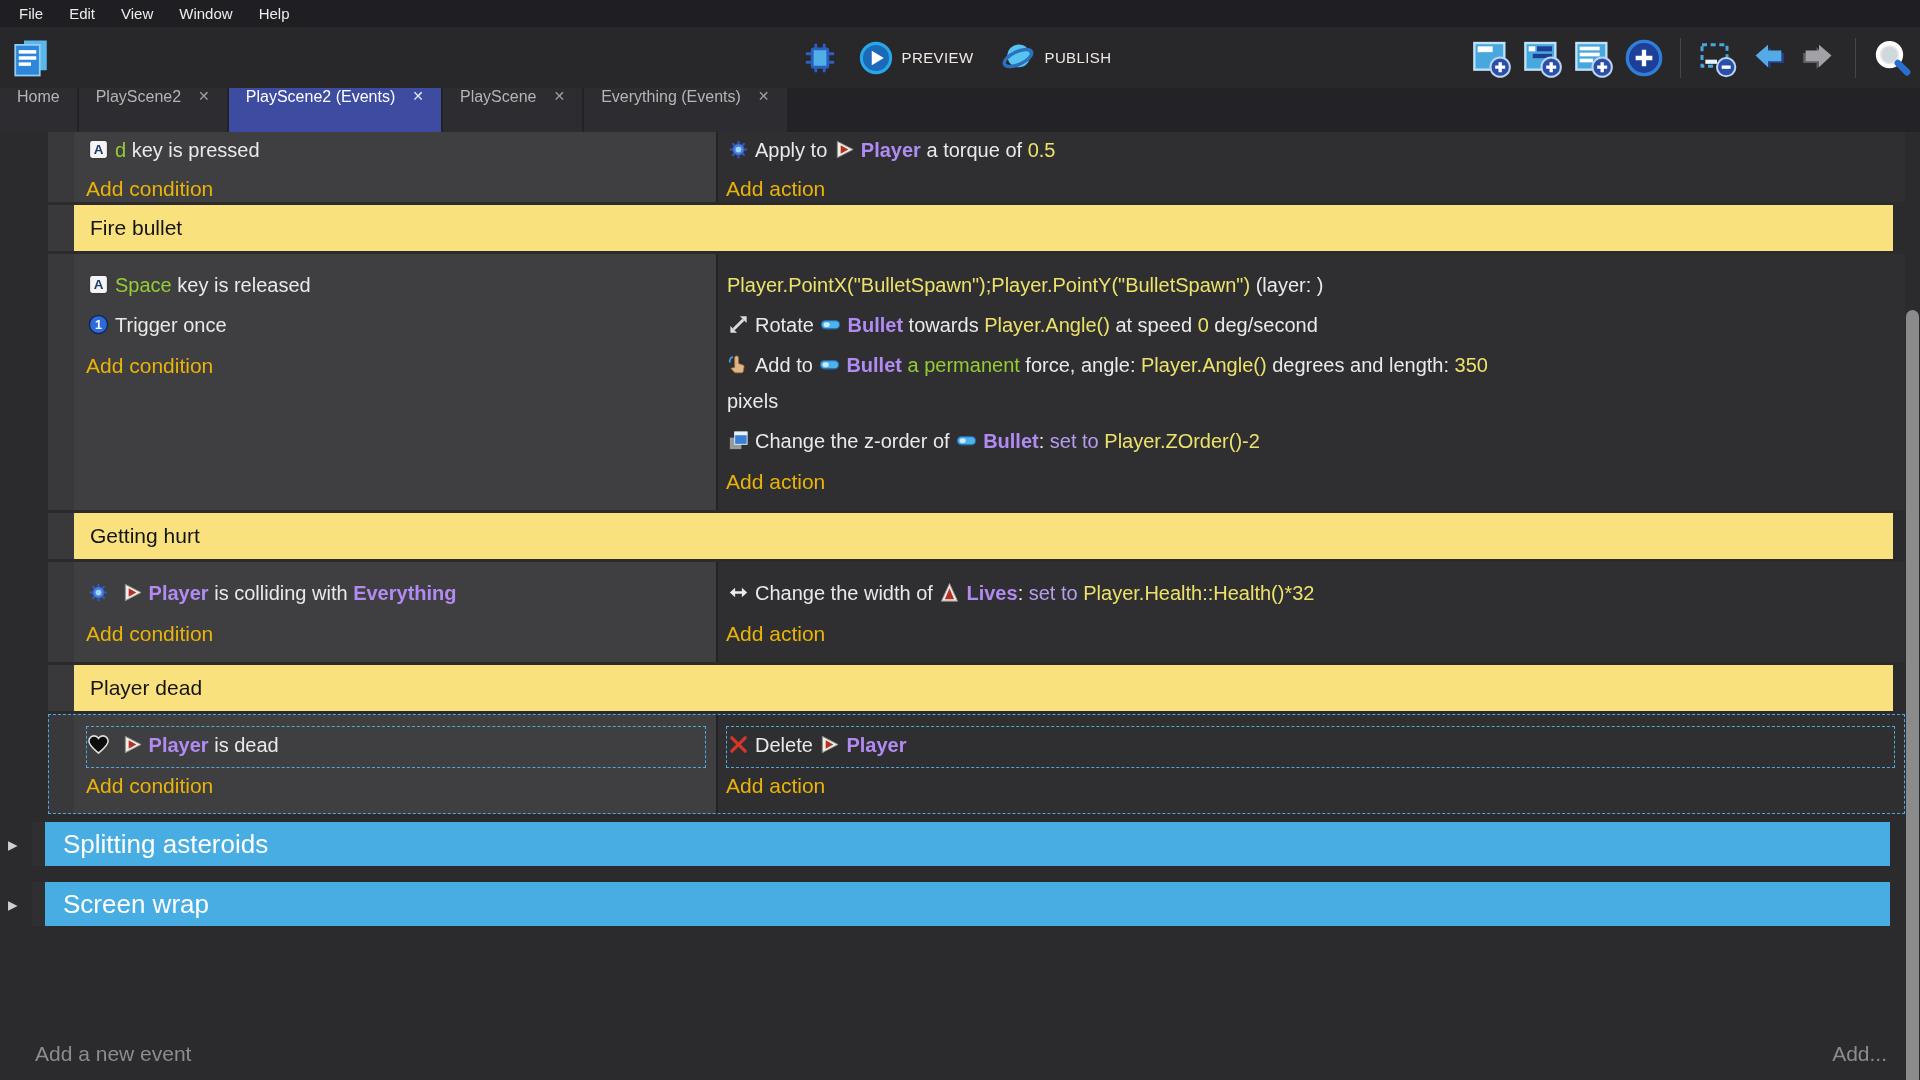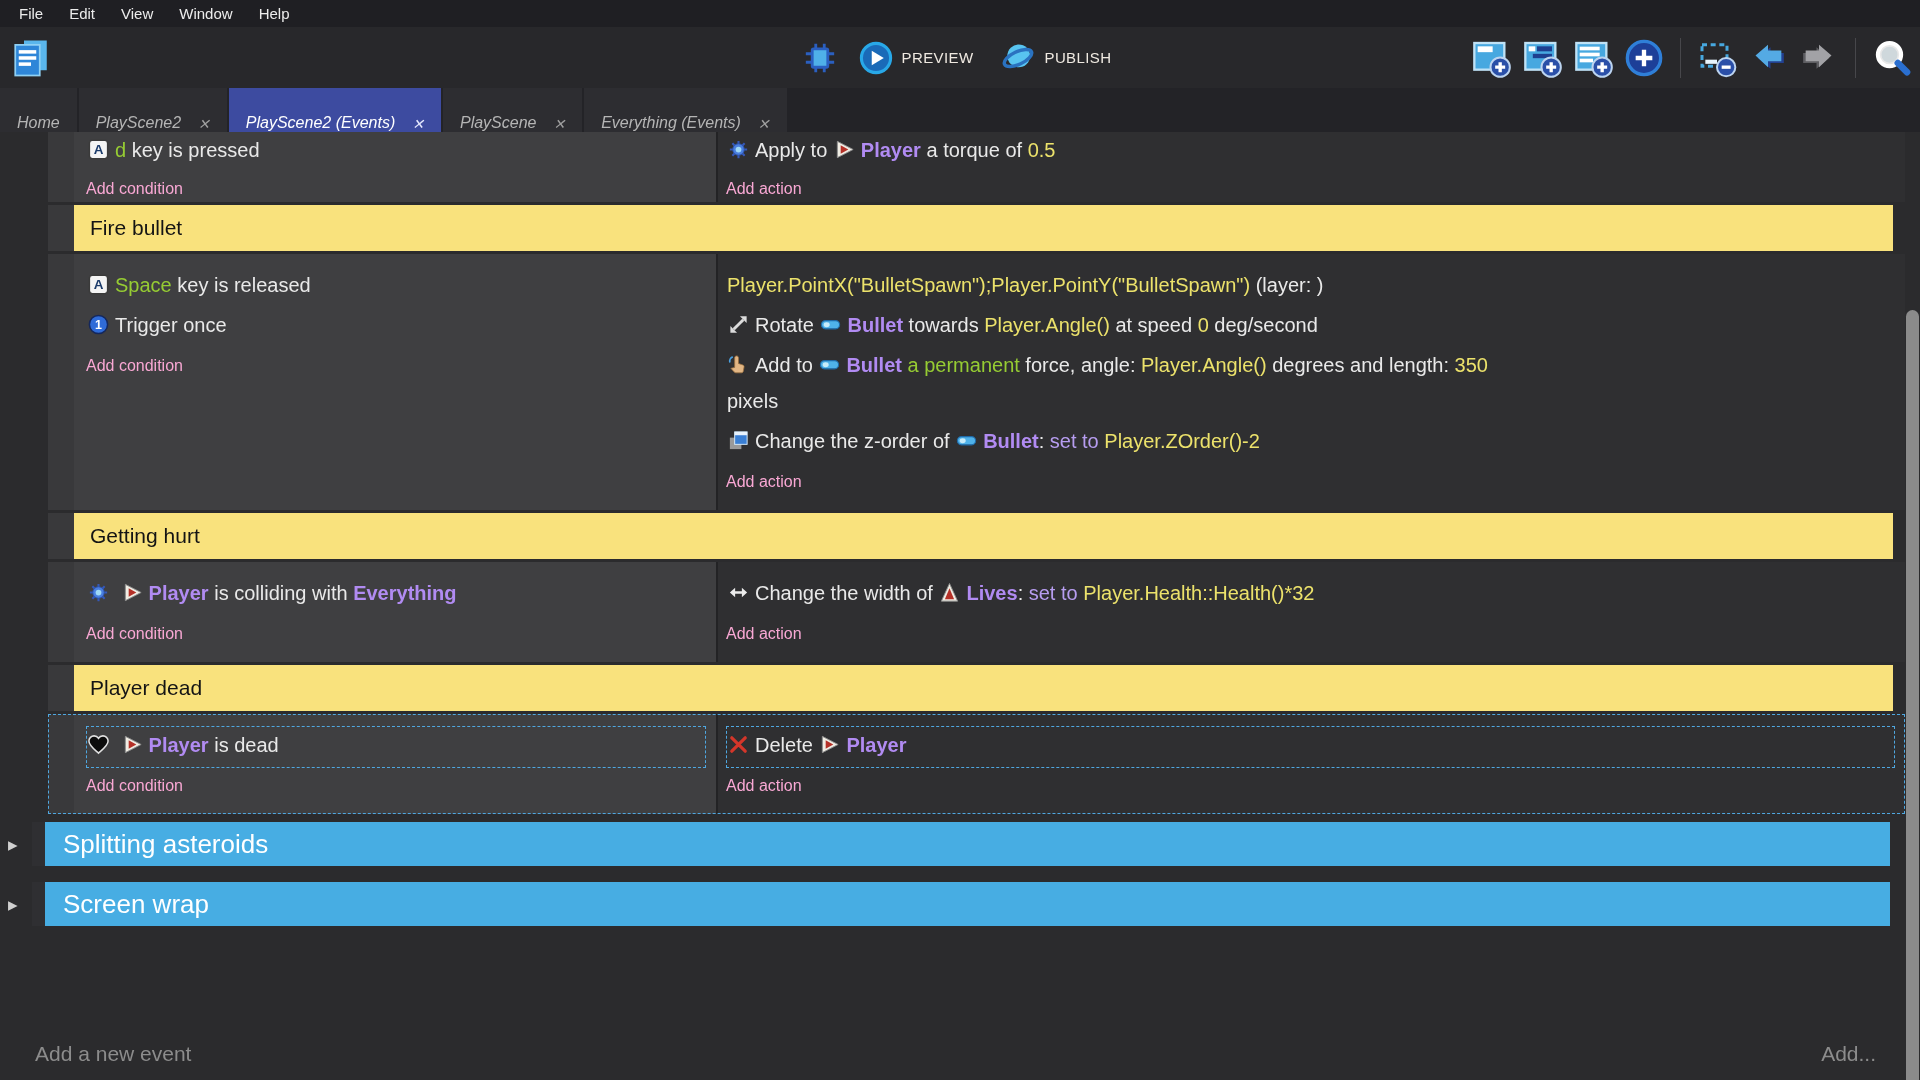--- a/index.html
+++ b/index.html
@@ -16,57 +16,57 @@
   .tb-left{position:absolute;left:10px;top:10px;width:42px;height:42px;}
   .tb-center{margin:0 auto;display:flex;align-items:center;gap:16px;}
   .tb-btn{display:flex;align-items:center;gap:9px;color:#efe9e1;font-size:15px;letter-spacing:.4px;background:none;border:0;font-family:inherit;}
   .tb-icon{width:40px;height:40px;display:inline-block;background:none;border:0;padding:0;}
   .tb-icon.sm{width:34px;height:34px;}
   .tb-icon svg,.tb-left svg{width:100%;height:100%;display:block;}
   .tb-right{position:absolute;right:8px;top:0;height:100%;display:flex;align-items:center;gap:11px;}
   .tsep{width:1px;height:40px;background:#47474b;margin:0 5px;}
   
   .tabbar{height:44px;background:#232327;display:flex;align-items:stretch;}
-  .tab{display:flex;align-items:flex-end;padding:0 17px;background:#2d2d31;margin-right:2px;font-size:16px;color:#b5b5b5;cursor:default;font-style:italic;}
+  .tab{display:flex;align-items:flex-start;padding:0 17px;background:#2d2d31;margin-right:2px;font-size:16px;color:#b5b5b5;cursor:default;}
   .tab.active{background:#3d4ba0;color:#ffffff;}
   .tab-close{margin-left:17px;font-size:14px;color:#a0a0a0;}
   .tab.active .tab-close{color:#e6e9ff;}
   
   .events{position:absolute;top:132px;left:0;right:15px;bottom:0;overflow:hidden;}
   .row-event{display:flex;margin:0 0 3px 48px;}
   .row-event.clipped{height:70px;overflow:hidden;}
   .gutter{width:26px;flex:none;background:#39393b;}
   .cond-cell{width:644px;flex:none;background:#3f3f41;border-right:2px solid #232325;
              padding:12px 10px 10px 12px;box-sizing:border-box;}
   .act-cell{flex:1;background:#2f2f31;padding:12px 10px 10px 8px;box-sizing:border-box;}
   .row-event.clipped .cond-cell,.row-event.clipped .act-cell{padding-top:1px;padding-bottom:2px;}
   .row-event.clipped .evt-line,.row-event.clipped .add-line{line-height:33px;}
   .evt-item{margin-bottom:4px;}
   .evt-line{font-size:20px;line-height:36px;color:#e9e9e9;}
-  .add-line{font-size:16px;line-height:36px;color:#f9a8d4;}
+  .add-line{font-size:21px;line-height:36px;color:#eab308;}
   .s-object{color:#b18bf2;font-weight:bold;}
   .s-expression{color:#ece26b;}
   .s-green{color:#96cc33;}
   .s-violet{color:#b79df0;}
   .icon{display:inline-block;width:23px;height:23px;vertical-align:-4px;margin-right:5px;}
   .icon svg{width:100%;height:100%;display:block;}
   .items-box{border:1px solid transparent;}
   .row-event.selected{outline:1px dashed #4fa7e0;outline-offset:-1px;}
   .row-event.selected .items-box{border:1px dashed #4fa7e0;}
   
   .row-comment{display:flex;margin:0 12px 3px 48px;}
   .comment-bar{flex:1;background:#f9e27d;color:#141414;font-size:21px;display:flex;align-items:center;padding-left:16px;height:46px;}
   
   .row-group{position:relative;display:flex;margin:8px 15px 16px 32px;}
   .group-gutter{width:13px;flex:none;background:#2f2f32;}
   .group-bar{flex:1;background:#47ade3;color:#fff;font-size:26px;display:flex;align-items:center;padding-left:18px;height:44px;}
   .group-arrow{position:absolute;left:-24px;top:50%;transform:translateY(-50%);color:#d0d0d0;font-size:19px;}
   
   .footer-left{position:absolute;left:35px;bottom:14px;font-size:21px;color:#8c8c8c;}
-  .footer-right{position:absolute;right:44px;bottom:14px;font-size:21px;color:#8c8c8c;}
+  .footer-right{position:absolute;right:33px;bottom:14px;font-size:21px;color:#8c8c8c;}
   
   .scroll-thumb{position:absolute;right:1px;top:310px;width:13px;height:775px;background:#8b8b8b;border-radius:7px 7px 0 0;}
 </style>
 </head>
 <body>
 
 <div class="menubar" id="menubar">
     <span class="menu-item">File</span>
     <span class="menu-item">Edit</span>
     <span class="menu-item">View</span>

